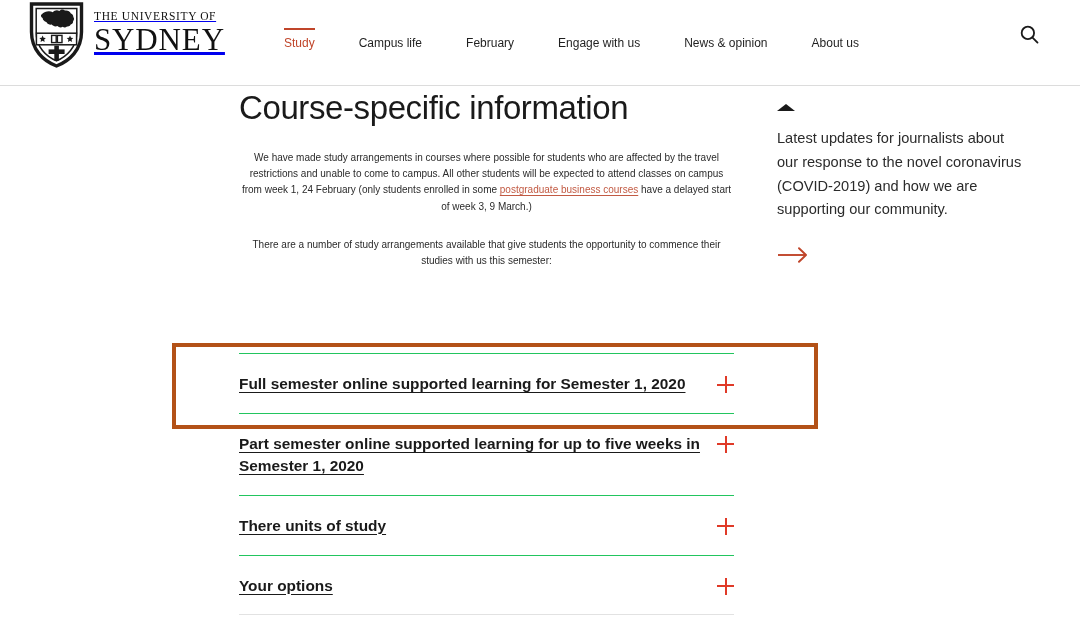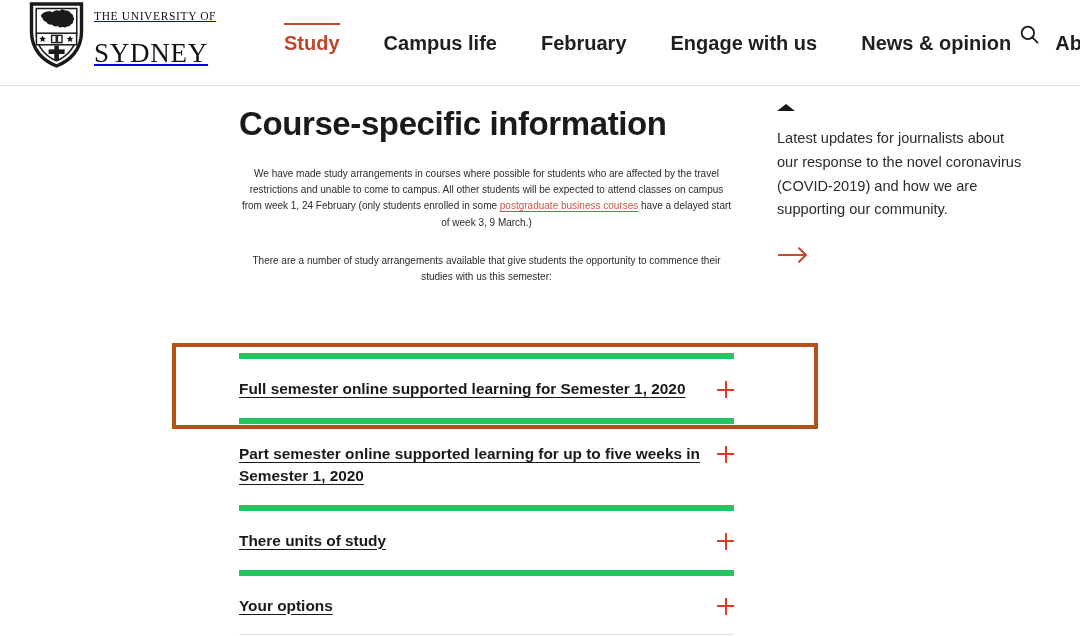--- a/index.html
+++ b/index.html
@@ -44,43 +44,42 @@
     font-family: "Liberation Serif", serif;
     font-size: 11.5px;
     letter-spacing: 0.055em;
     color: #111;
     line-height: 1;
     white-space: nowrap;
   }
   .wordmark .wm-big {
     display: block;
     font-family: "Liberation Serif", serif;
-    font-size: 27px;
+    font-size: 31px;
     letter-spacing: 0.028em;
     color: #111;
     line-height: 1.08;
     white-space: nowrap;
-    margin-top: 16px;
   }
 
   .main-nav {
     position: absolute;
     left: 262px;
     top: 0;
     height: 86px;
     display: flex;
     align-items: center;
     gap: 0;
   }
   .nav-item {
     position: relative;
     display: block;
     padding: 6px 22px;
-    font-size: 20px;
-    font-weight: 700;
+    font-size: 12px;
+    font-weight: 400;
     color: #1f1f1f;
     text-decoration: none;
     white-space: nowrap;
     line-height: 1.2;
   }
   .nav-item.is-active { color: #c0452a; }
   .nav-item.is-active::before {
     content: "";
     position: absolute;
     left: 22px; right: 22px;
@@ -114,25 +113,25 @@
   
   .article {
     position: absolute;
     left: 239px;
     top: 0;
     width: 495px;
   }
 
   .page-title {
     font-size: 33px;
-    font-weight: 700;
+    font-weight: 400;
     letter-spacing: -0.012em;
     color: #1a1a1a;
     line-height: 1.18;
-    margin-top: 18px;
+    margin-top: 2px;
     margin-bottom: 0;
     white-space: nowrap;
   }
 
   .body-copy {
     font-size: 10px;
     line-height: 1.62;
     color: #2b2b2b;
     margin-top: 22px;
     text-align: center;
@@ -147,21 +146,21 @@
 
   
   .accordion {
     position: absolute;
     left: 239px;
     top: 266px;
     width: 495px;
   }
 
   .acc-item {
-    border-top: 6px solid #22c55e;
+    border-top: 1px solid #22c55e;
     position: relative;
   }
   .acc-item:last-child { border-bottom: 1px solid #e2e2e2; }
 
   .acc-trigger {
     display: flex;
     align-items: flex-start;
     justify-content: space-between;
     gap: 10px;
     width: 100%;

